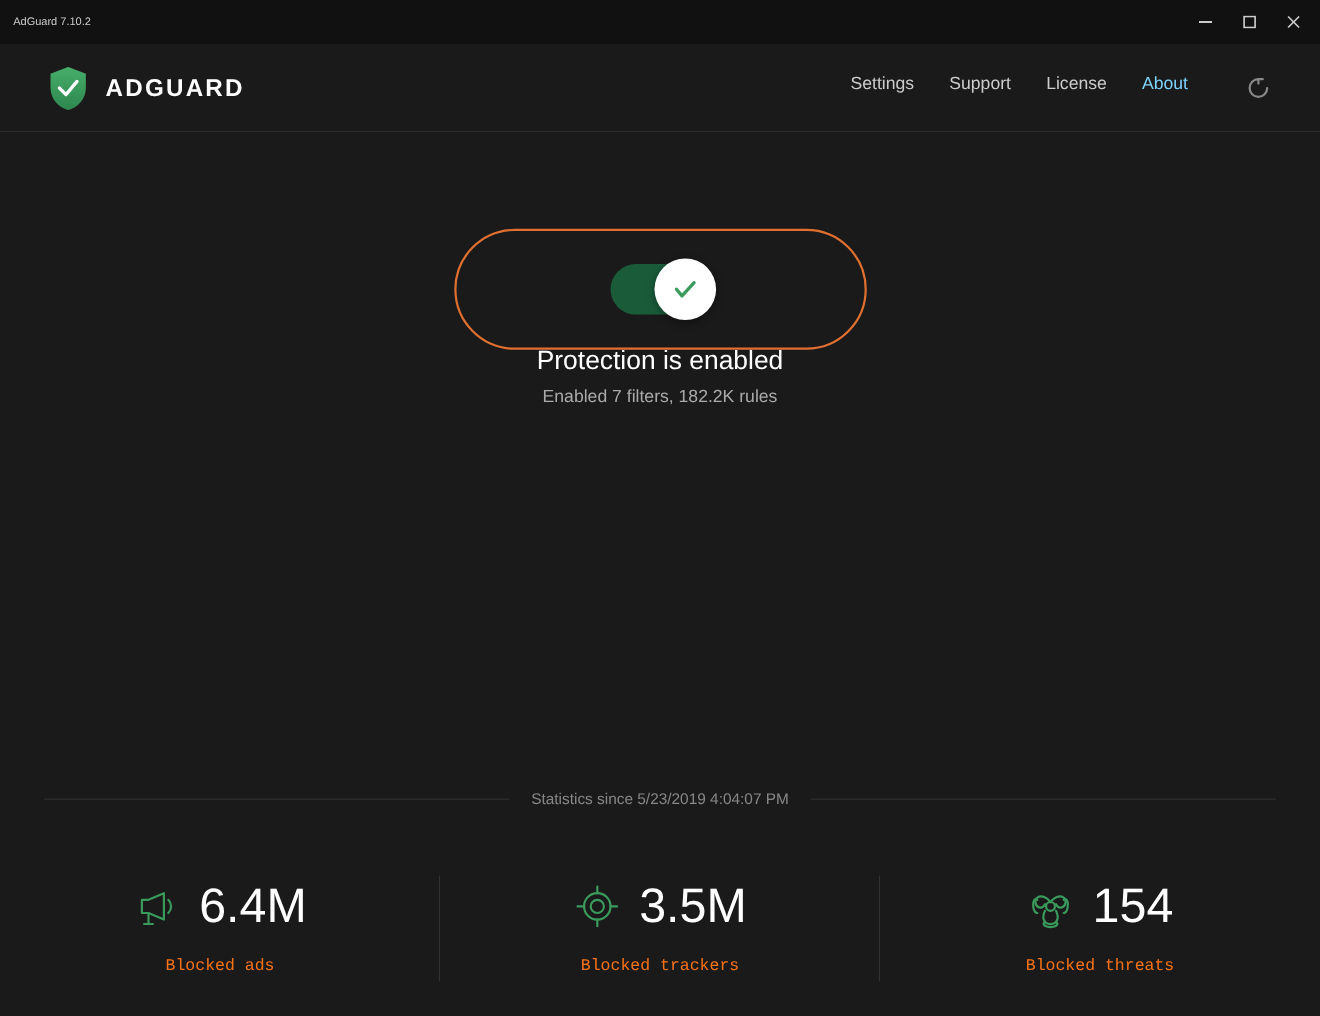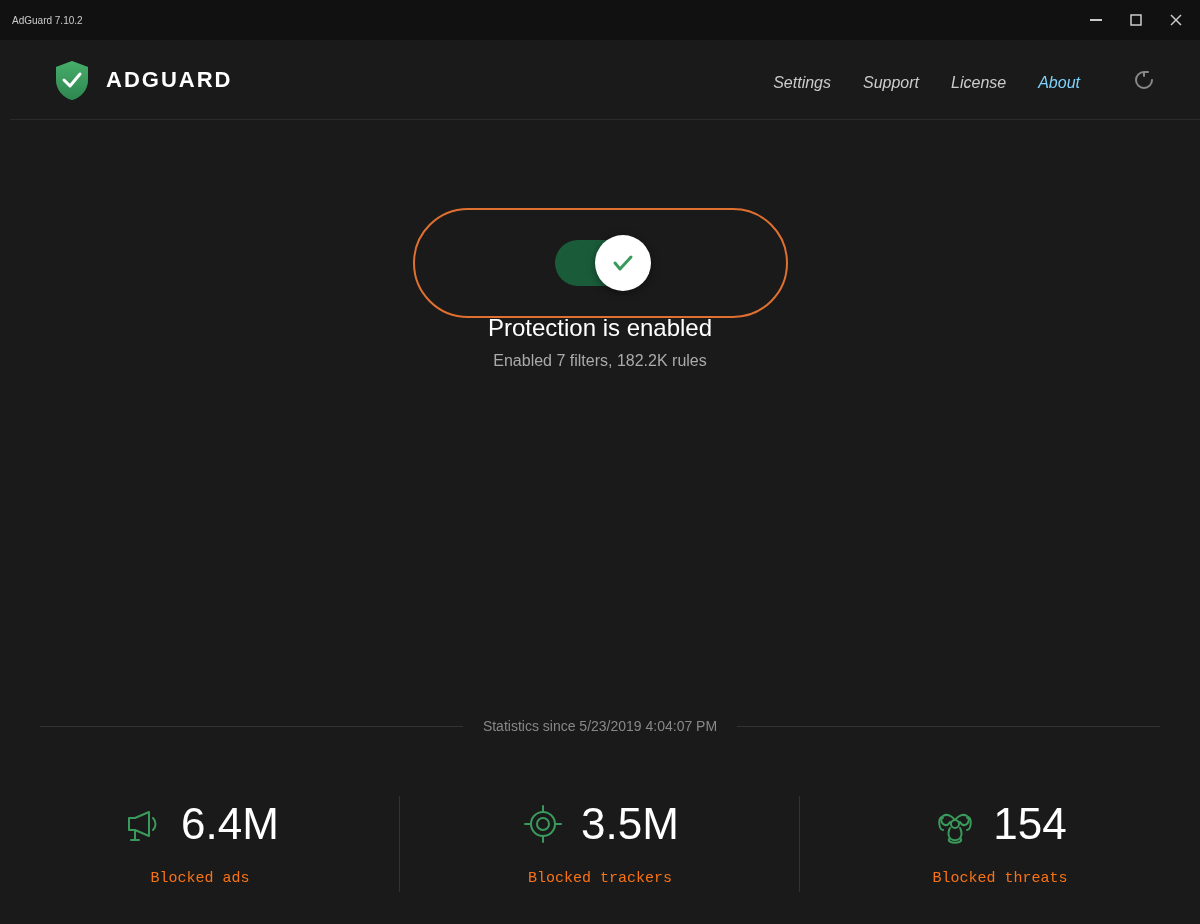--- a/index.html
+++ b/index.html
@@ -48,21 +48,20 @@
     }
 
     
     .header {
       background-color: #1a1a1a;
       height: 80px;
       display: flex;
       align-items: center;
       padding: 0 40px;
       border-bottom: 1px solid #2a2a2a;
-      margin-left: 10px;
     }
 
     .logo {
       display: flex;
       align-items: center;
       gap: 12px;
       flex: 1;
     }
 
     .logo-shield {
@@ -72,23 +71,22 @@
 
     .logo-text {
       font-size: 22px;
       font-weight: 700;
       letter-spacing: 2px;
       color: #ffffff;
     }
 
     .nav-links {
       display: flex;
-      align-items: flex-end;
+      align-items: flex-start;
       gap: 32px;
-      font-style: italic;
     }
 
     .nav-link {
       font-size: 16px;
       color: #cccccc;
       cursor: pointer;
       text-decoration: none;
       padding: 4px 0;
     }
 

